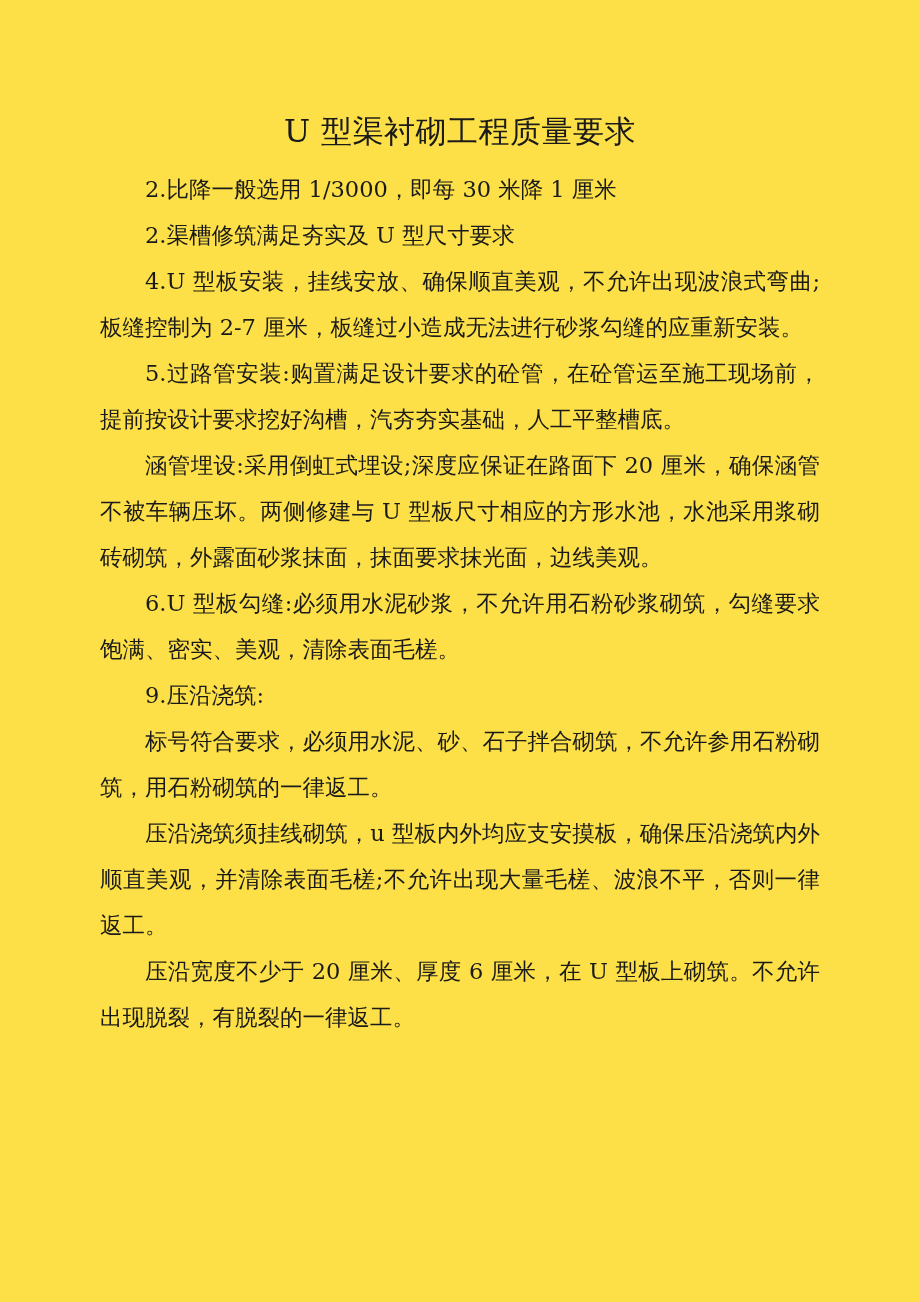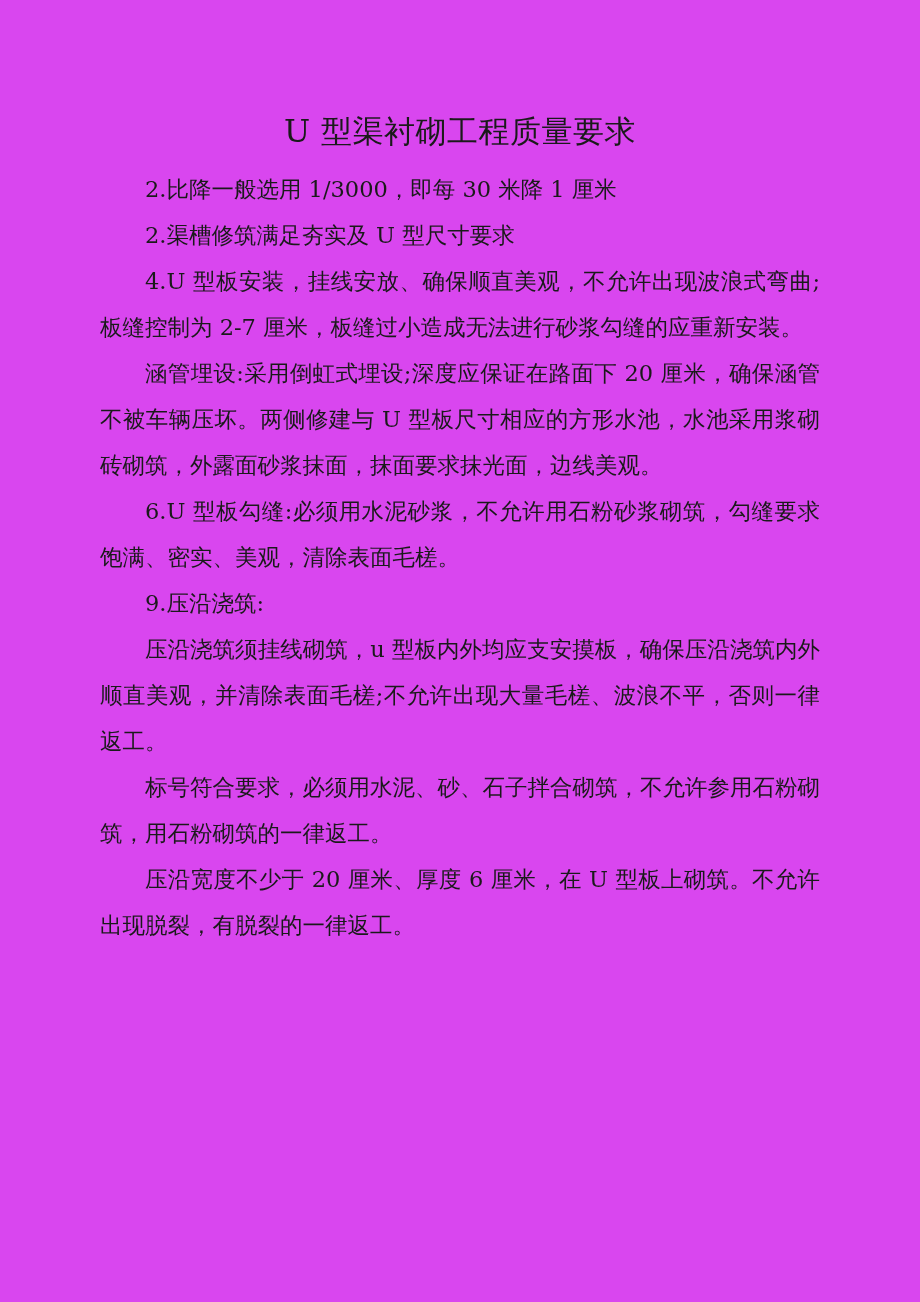--- a/index.html
+++ b/index.html
@@ -4,21 +4,21 @@
 <style>
   html, body {
     margin: 0;
     padding: 0;
     background: #ffffff;
   }
   .page {
     position: relative;
     width: 920px;
     height: 1302px;
-    background: #d946ef;
+    background: #fde047;
     overflow: hidden;
     font-family: "DejaVu Serif", "Liberation Serif", serif;
     color: #1a1a1a;
     -webkit-font-smoothing: antialiased;
   }
   .doc-body {
     position: absolute;
     left: 100px;
     top: 0;
     width: 720px;
@@ -60,28 +60,29 @@
 
     <div class="spacer-title"></div>
 
 
     <p class="para indent">2.比降一般选用 1/3000，即每 30 米降 1 厘米</p>
 
     <p class="para indent">2.渠槽修筑满足夯实及 U 型尺寸要求</p>
 
     <p class="para indent">4.U 型板安装，挂线安放、确保顺直美观，不允许出现波浪式弯曲;板缝控制为 2-7 厘米，板缝过小造成无法进行砂浆勾缝的应重新安装。</p>
 
+    <p class="para indent">5.过路管安装:购置满足设计要求的砼管，在砼管运至施工现场前，提前按设计要求挖好沟槽，汽夯夯实基础，人工平整槽底。</p>
 
     <p class="para indent">涵管埋设:采用倒虹式埋设;深度应保证在路面下 20 厘米，确保涵管不被车辆压坏。两侧修建与 U 型板尺寸相应的方形水池，水池采用浆砌砖砌筑，外露面砂浆抹面，抹面要求抹光面，边线美观。</p>
 
     <p class="para indent">6.U 型板勾缝:必须用水泥砂浆，不允许用石粉砂浆砌筑，勾缝要求饱满、密实、美观，清除表面毛槎。</p>
 
     <p class="para indent">9.压沿浇筑:</p>
 
 
+    <p class="para indent">标号符合要求，必须用水泥、砂、石子拌合砌筑，不允许参用石粉砌筑，用石粉砌筑的一律返工。</p>
+
     <p class="para indent">压沿浇筑须挂线砌筑，u 型板内外均应支安摸板，确保压沿浇筑内外顺直美观，并清除表面毛槎;不允许出现大量毛槎、波浪不平，否则一律返工。</p>
-
-    <p class="para indent">标号符合要求，必须用水泥、砂、石子拌合砌筑，不允许参用石粉砌筑，用石粉砌筑的一律返工。</p>
 
     <p class="para indent">压沿宽度不少于 20 厘米、厚度 6 厘米，在 U 型板上砌筑。不允许出现脱裂，有脱裂的一律返工。</p>
 
   </div>
 </div>
 
 </body></html>

